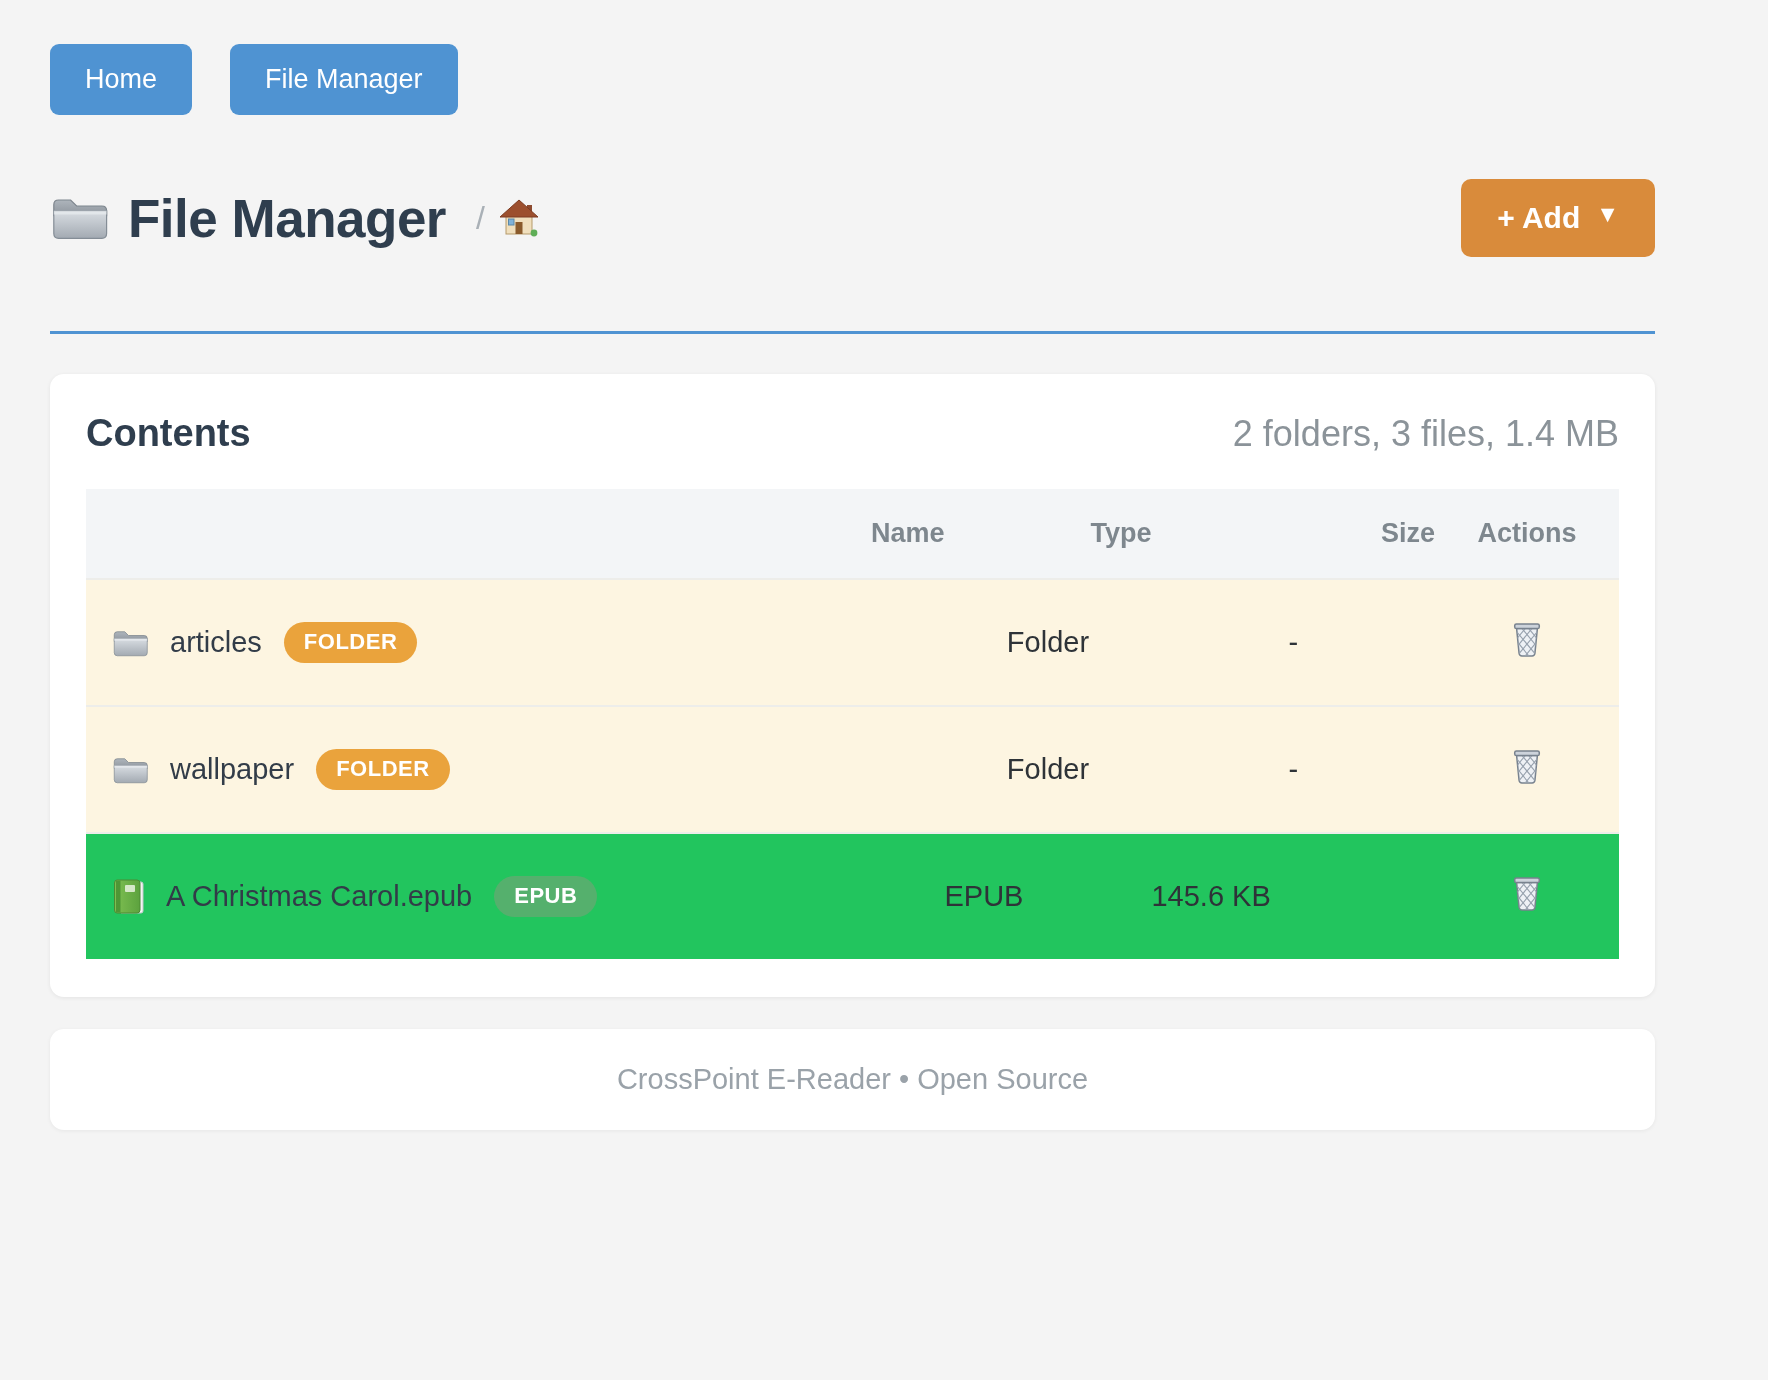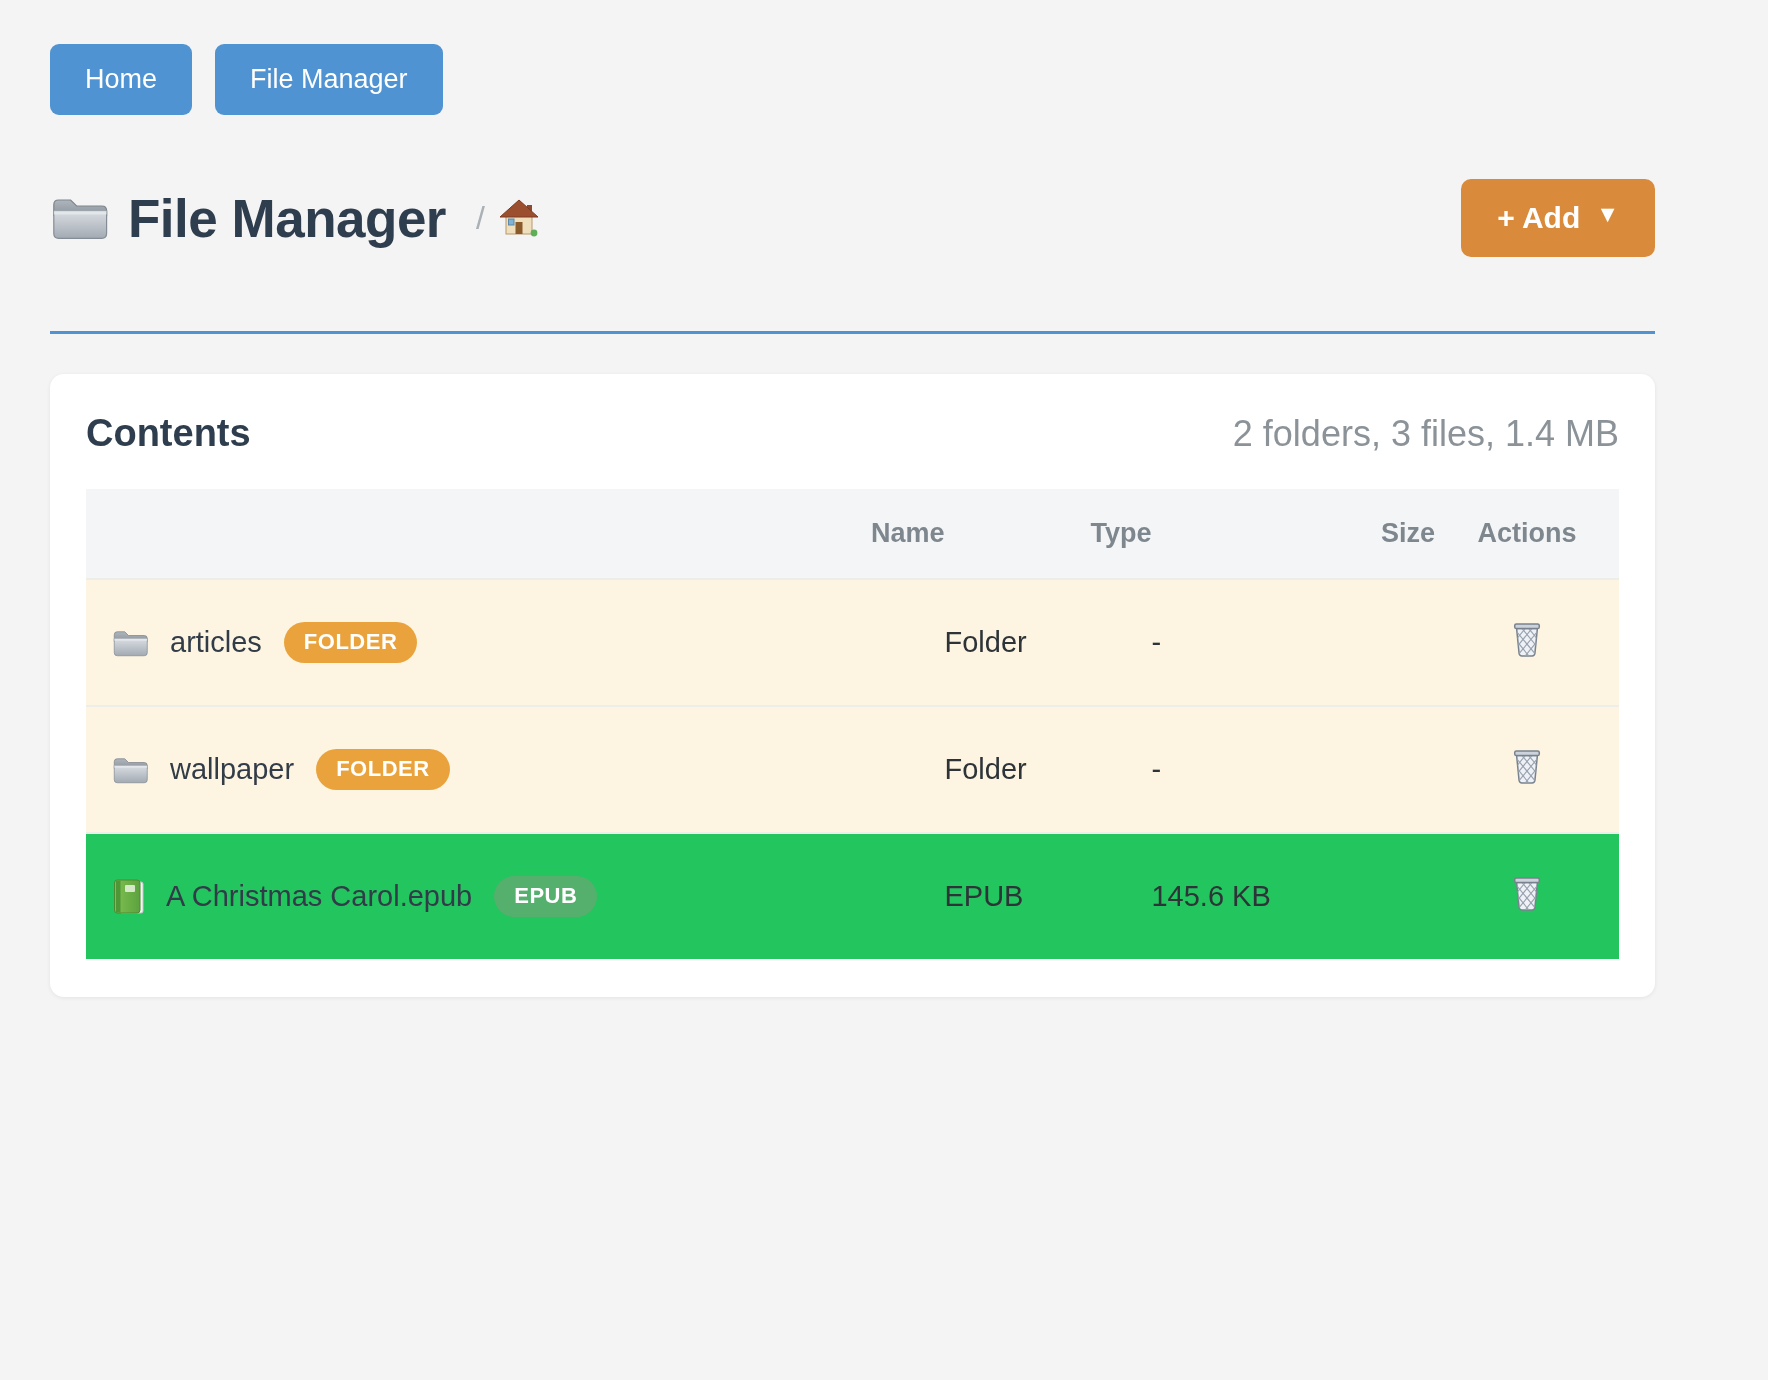--- a/index.html
+++ b/index.html
@@ -6,21 +6,21 @@
   html, body { width: 1768px; height: 1380px; overflow: hidden; }
   body {
     background: #f4f4f4;
     font-family: "Liberation Sans", "DejaVu Sans", sans-serif;
     padding: 44px 113px 0 50px;
     color: #31404f;
   }
   .container { width: 1605px; }
 
   
-  .nav-row { display: flex; gap: 23px; }
+  .nav-row { display: flex; gap: 38px; }
   .nav-btn {
     background: #4f93d2; color: #ffffff; border: none; cursor: pointer;
     font-family: inherit; font-size: 27px; font-weight: 400;
     padding: 22px 35px; border-radius: 9px; line-height: 1;
   }
 
   
   .title-row { margin-top: 64px; display: flex; align-items: center; justify-content: space-between; }
   .title-left { display: flex; align-items: center; }
   .page-title { font-size: 53px; font-weight: 800; letter-spacing: -0.5px; color: #2f3e4e; }
@@ -50,21 +50,21 @@
 
   table.files { width: 100%; margin-top: 34px; border-collapse: collapse; font-size: 29px; }
   table.files thead th {
     background: #f3f5f7; color: #7e878e; font-weight: 700; font-size: 27px;
     text-align: right; padding: 29px 0;
   }
   table.files th:first-child, table.files td:first-child { padding-left: 26px; }
   table.files th.col-actions, table.files td.cell-actions { text-align: center; }
   table.files tbody td { padding: 40px 0; color: #2e3338; }
   table.files tbody tr { border-top: 2px solid #ededea; }
-  tr.row-folder { background: #fdf5e1; }
+  tr.row-folder { background: #fdf5e1; text-align: center; }
   tr.row-epub   { background: #22c55e; }
 
   .name-wrap { display: flex; align-items: center; gap: 22px; }
   .row-icon { width: 36px; height: 32px; flex: 0 0 auto; }
   .row-icon.book { width: 32px; height: 36px; }
   .fname { color: #323c48; }
 
   .badge {
     display: inline-block; color: #fff; font-weight: 700; font-size: 22px;
     letter-spacing: 0.5px; padding: 8px 20px; border-radius: 999px; line-height: 1.1;
@@ -233,14 +233,17 @@
           <td>EPUB</td>
           <td>145.6 KB</td>
           <td class="cell-actions"><button class="trash-btn"><svg class="trash-icon">
                   <use href="#sym-trash"></use>
                 </svg></button></td>
         </tr>
       </tbody>
     </table>
   </div>
 
+  <div class="footer-card">
+    <span class="footer-text">CrossPoint E-Reader • Open Source</span>
+  </div>
 
 </div>
 
 </body></html>

